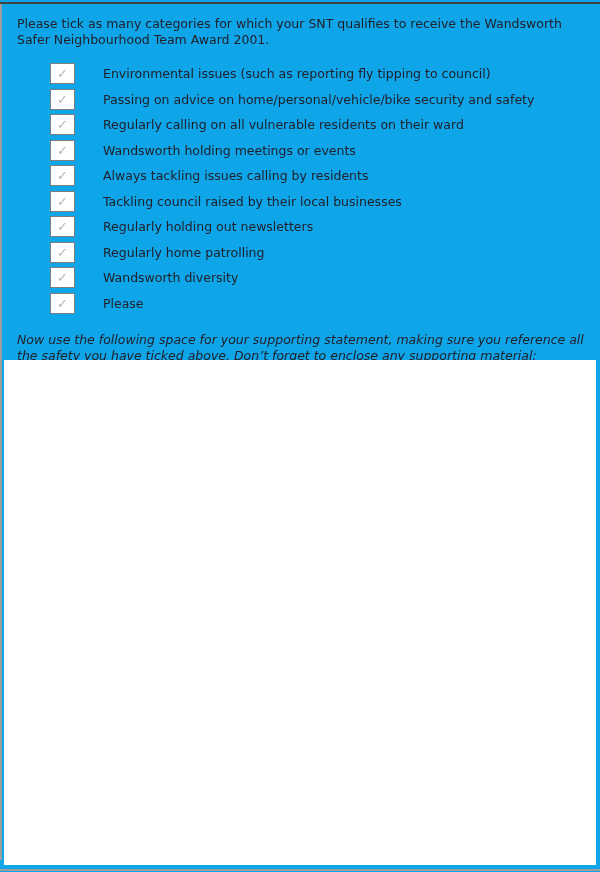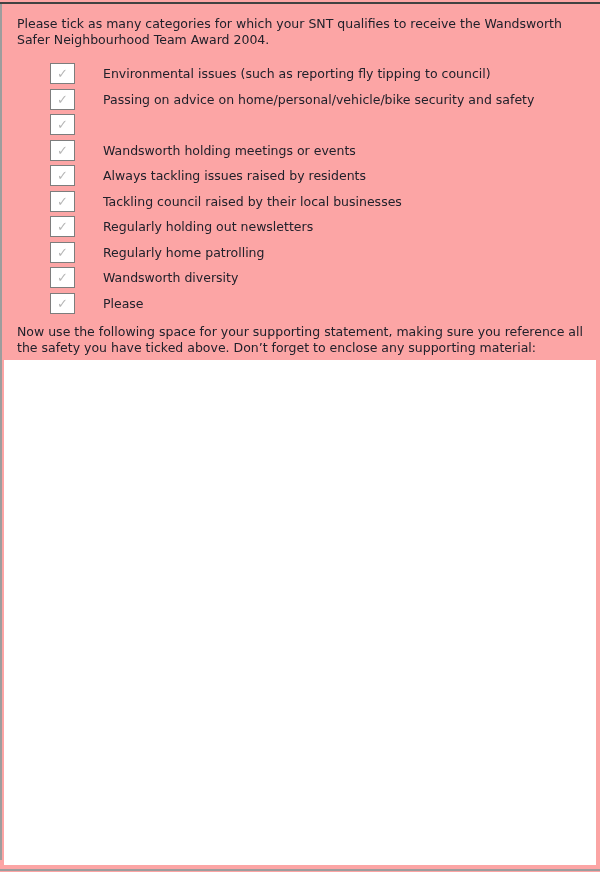--- a/index.html
+++ b/index.html
@@ -4,21 +4,21 @@
 <style>
   html, body {
     margin: 0;
     padding: 0;
     background: #ffffff;
   }
   .page {
     position: relative;
     width: 600px;
     height: 872px;
-    background: #fca5a5;
+    background: #0ea5e9;
     overflow: hidden;
     font-family: "DejaVu Sans", "Liberation Sans", sans-serif;
     color: #21212b;
   }
   
   .top-border {
     position: absolute;
     left: 0; right: 0; top: 2px;
     height: 2px;
     background: #414141;
@@ -42,21 +42,21 @@
     left: 17px;
     font-size: 12.5px;
     line-height: 16px;
     color: #21212b;
   }
   .para .line {
     display: block;
     white-space: nowrap;
   }
   .intro { top: 16px; }
-  .statement-prompt { top: 324px; }
+  .statement-prompt { top: 332px; font-style: italic; }
 
   
   .checklist {
     position: absolute;
     left: 50px;
     top: 63px;
   }
   .check-row {
     display: flex;
     align-items: center;
@@ -101,21 +101,21 @@
 <body>
 
 <div class="page">
 
   <div class="top-border"></div>
   <div class="left-border"></div>
   <div class="bottom-border"></div>
 
   <div class="para intro">
     <span class="line">Please tick as many categories for which your SNT qualifies to receive the Wandsworth</span>
-    <span class="line">Safer Neighbourhood Team Award 2004.</span>
+    <span class="line">Safer Neighbourhood Team Award 2001.</span>
   </div>
 
   <div class="checklist">
 
     <div class="check-row">
       <span class="checkbox">
           <span class="checkmark">✓</span>
         </span>
       <span class="check-label">Environmental issues (such as reporting fly tipping to council)</span>
     </div>
@@ -124,34 +124,35 @@
       <span class="checkbox">
           <span class="checkmark">✓</span>
         </span>
       <span class="check-label">Passing on advice on home/personal/vehicle/bike security and safety</span>
     </div>
 
     <div class="check-row">
       <span class="checkbox">
           <span class="checkmark">✓</span>
         </span>
+      <span class="check-label">Regularly calling on all vulnerable residents on their ward</span>
     </div>
 
     <div class="check-row">
       <span class="checkbox">
           <span class="checkmark">✓</span>
         </span>
       <span class="check-label">Wandsworth holding meetings or events</span>
     </div>
 
     <div class="check-row">
       <span class="checkbox">
           <span class="checkmark">✓</span>
         </span>
-      <span class="check-label">Always tackling issues raised by residents</span>
+      <span class="check-label">Always tackling issues calling by residents</span>
     </div>
 
     <div class="check-row">
       <span class="checkbox">
           <span class="checkmark">✓</span>
         </span>
       <span class="check-label">Tackling council raised by their local businesses</span>
     </div>
 
     <div class="check-row">

